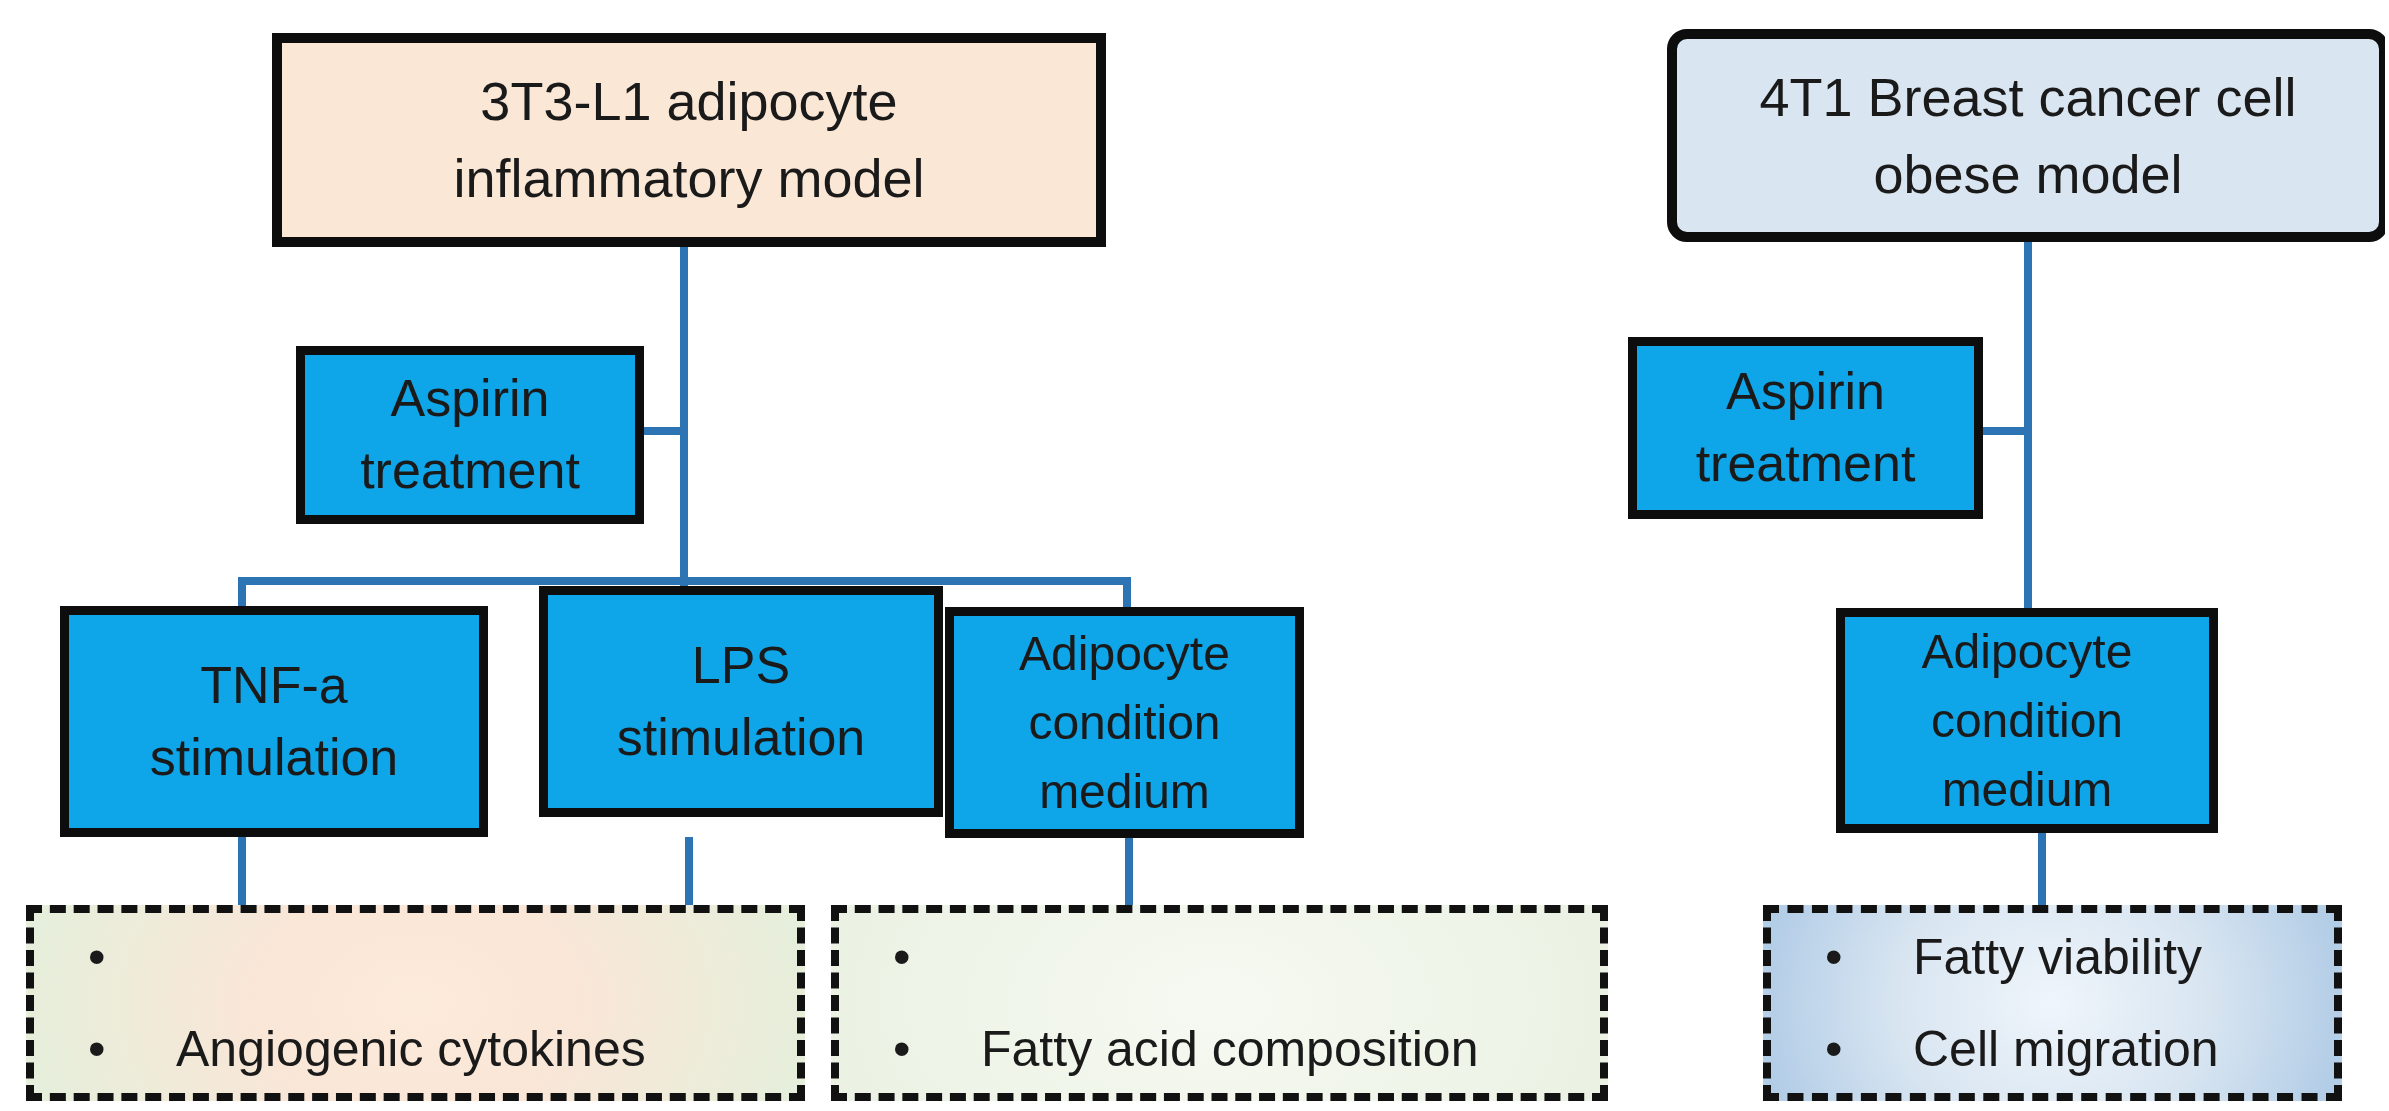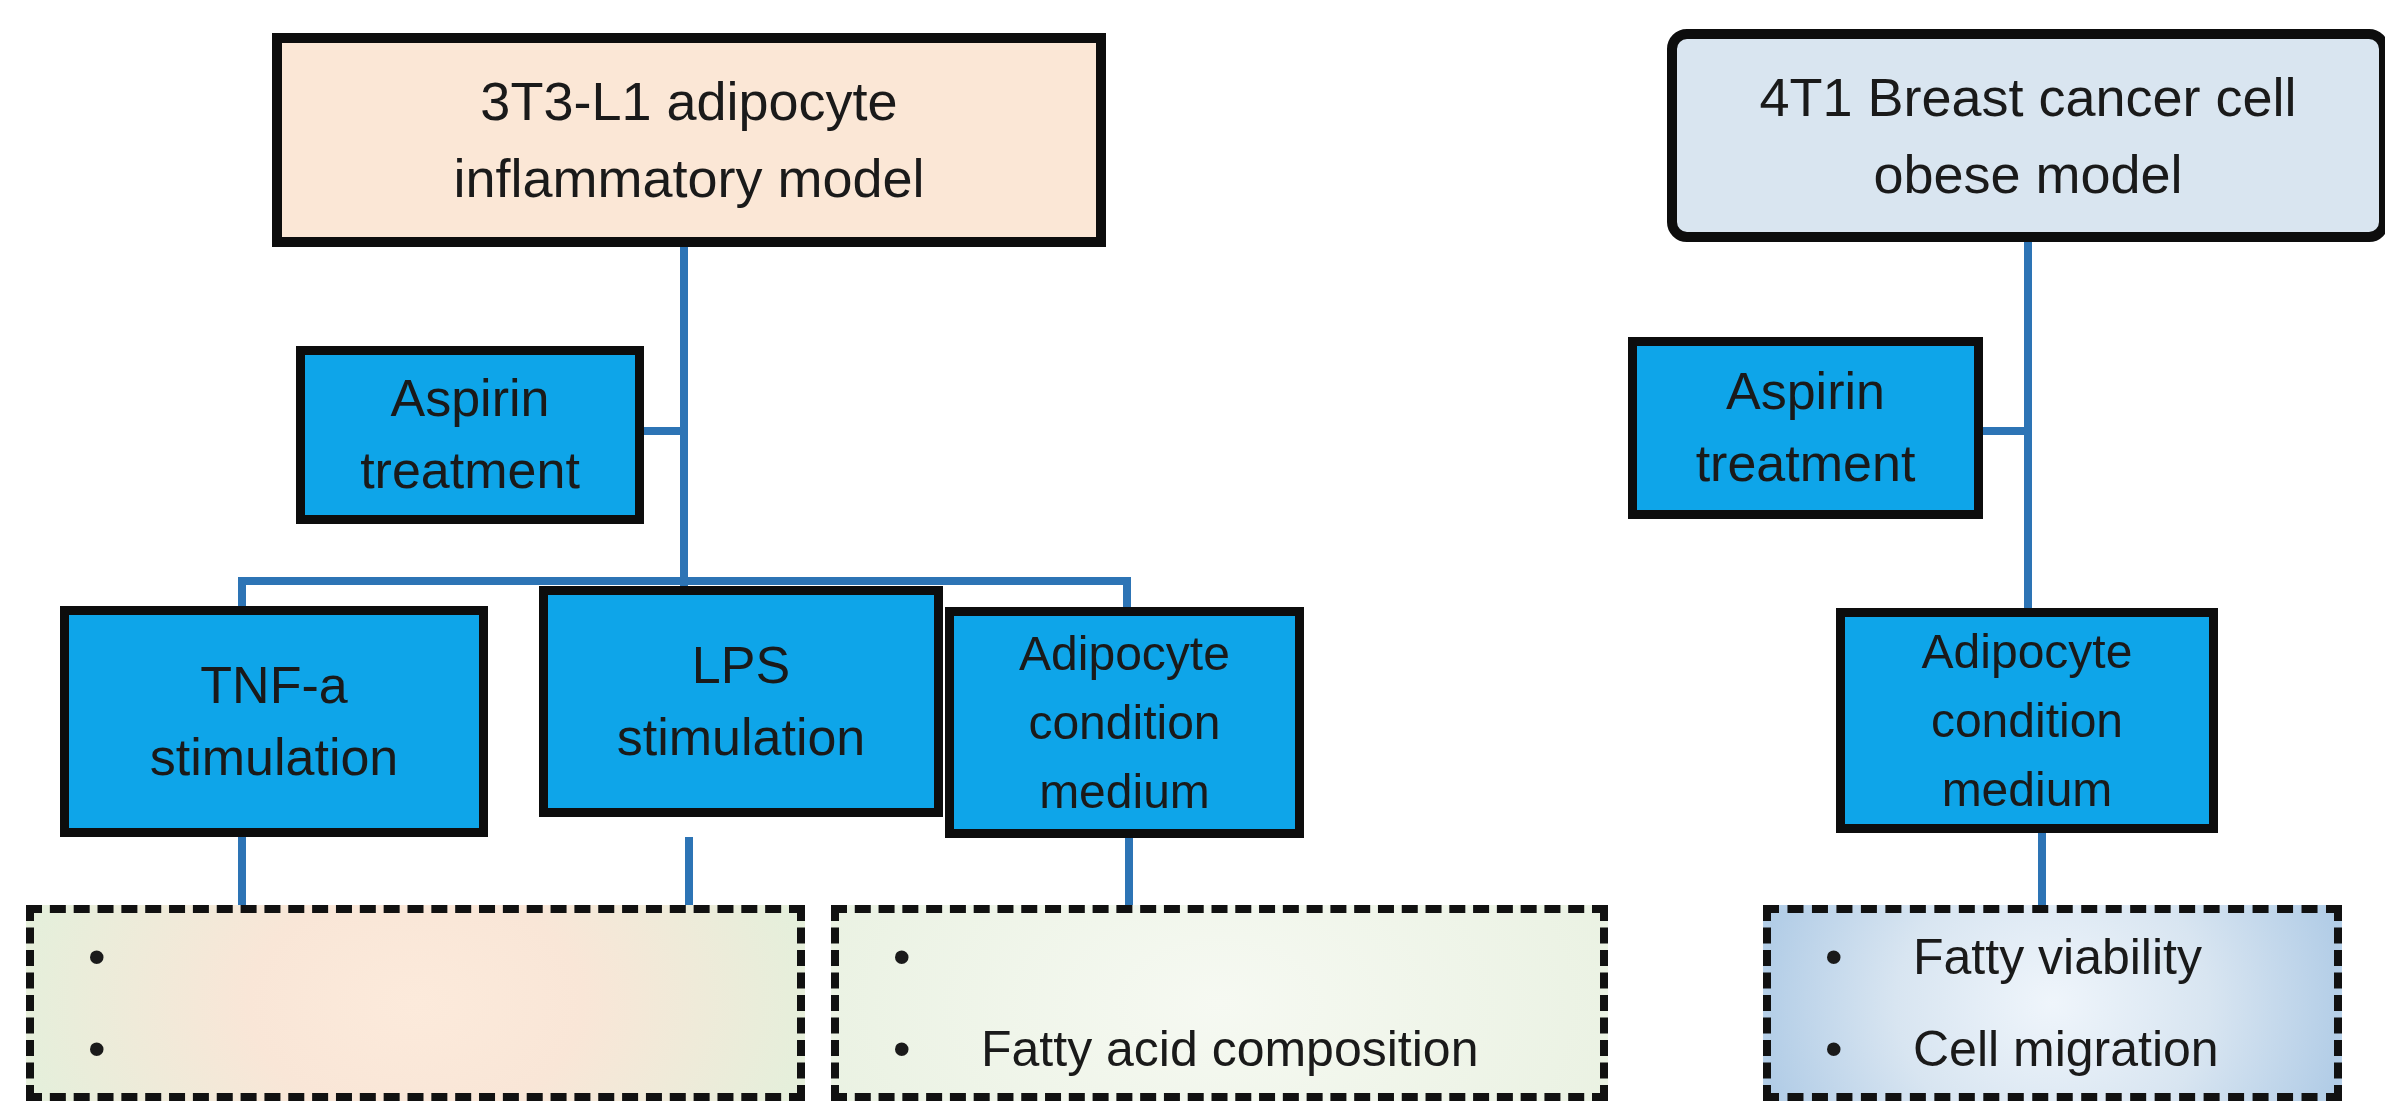--- a/index.html
+++ b/index.html
@@ -94,20 +94,21 @@
   <div class="node tall" style="left:937px;top:599px;width:359px;height:231px;font-size:48px;">Adipocyte
 condition
 medium</div>
 
   <div class="outcome grad-peachgreen" style="left:18px;top:897px;width:779px;height:196px;">
     <div class="row">
       <span class="blt">•</span>
     </div>
     <div class="row">
       <span class="blt">•</span>
+      <span>Angiogenic cytokines</span>
     </div>
   </div>
 
   <div class="outcome grad-green" style="left:823px;top:897px;width:777px;height:196px;">
     <div class="row">
       <span class="blt">•</span>
     </div>
     <div class="row">
       <span class="blt">•</span>
       <span>Fatty acid composition</span>

